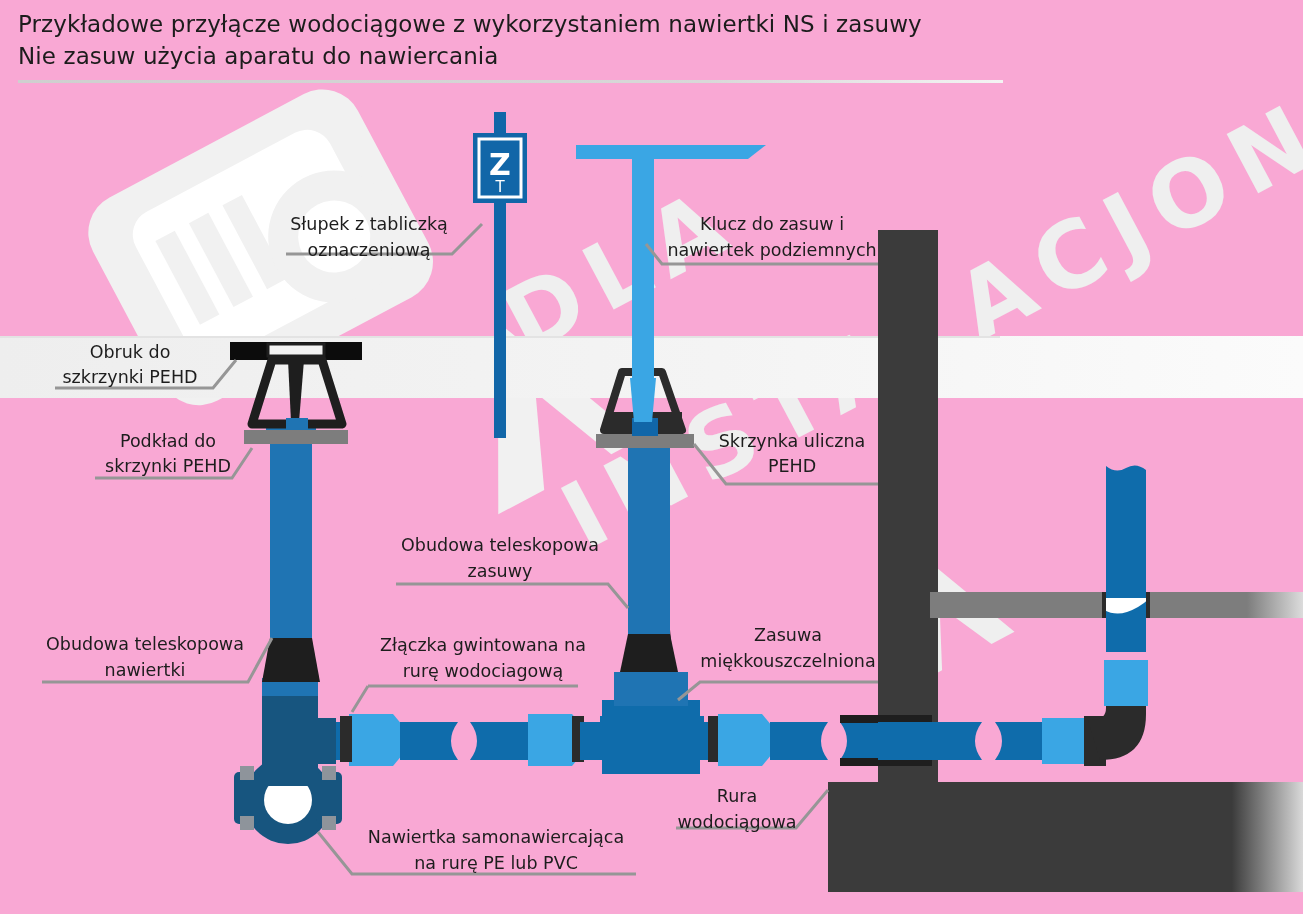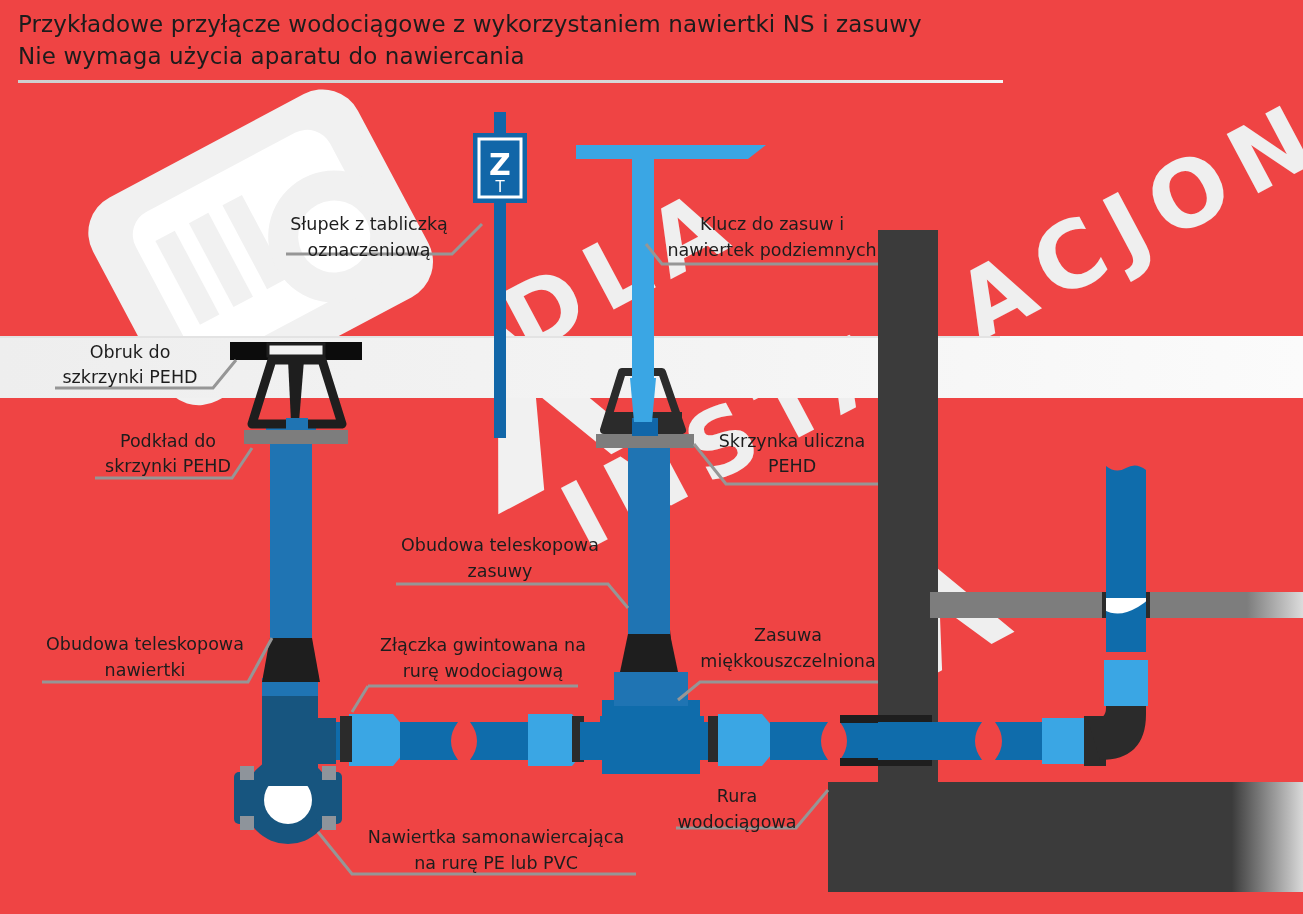--- a/index.html
+++ b/index.html
@@ -1,35 +1,35 @@
 <!DOCTYPE html>
 <html><head>
 <meta charset="utf-8">
 <style>
   html,body{margin:0;padding:0;background:#ffffff;}
   body{width:1303px;height:914px;font-family:"DejaVu Sans",sans-serif;overflow:hidden;}
-  #stage{position:relative;width:1303px;height:914px;background:#ef4444;}
+  #stage{position:relative;width:1303px;height:914px;background:#f9a8d4;}
   .title-wrap{position:absolute;left:18px;top:8px;width:985px;}
   .title-line{font-size:23px;color:#1c1c1c;line-height:32px;letter-spacing:.1px;white-space:nowrap;}
   .title-rule{position:absolute;left:18px;top:80px;width:985px;height:3px;
     background:linear-gradient(to right,#cfcfcf,#d8d8d8 70%,#f4f4f4);}
   svg.scene{position:absolute;left:0;top:0;width:1303px;height:914px;}
   .lbl{font-family:"DejaVu Sans",sans-serif;font-size:17.5px;fill:#1d1d1d;}
   .lbl-t{text-anchor:middle;}
   .leader{stroke:#969696;stroke-width:3;fill:none;stroke-linejoin:miter;}
   .wm{fill:#f0f0f0;}
 </style>
 </head>
 <body>
 
 <div id="stage">
 
   <div class="title-wrap">
     <div class="title-line">Przykładowe przyłącze wodociągowe z wykorzystaniem nawiertki NS i zasuwy</div>
-    <div class="title-line">Nie wymaga użycia aparatu do nawiercania</div>
+    <div class="title-line">Nie zasuw użycia aparatu do nawiercania</div>
   </div>
   <div class="title-rule"></div>
 
   <svg class="scene" viewBox="0 0 1303 914">
 
     <defs>
       <linearGradient id="bandGrad" x1="0" y1="0" x2="1" y2="0">
         <stop offset="0" stop-color="#eeeeee"></stop>
           <stop offset="0.55" stop-color="#f4f4f4"></stop>
         <stop offset="1" stop-color="#fbfbfb"></stop>

